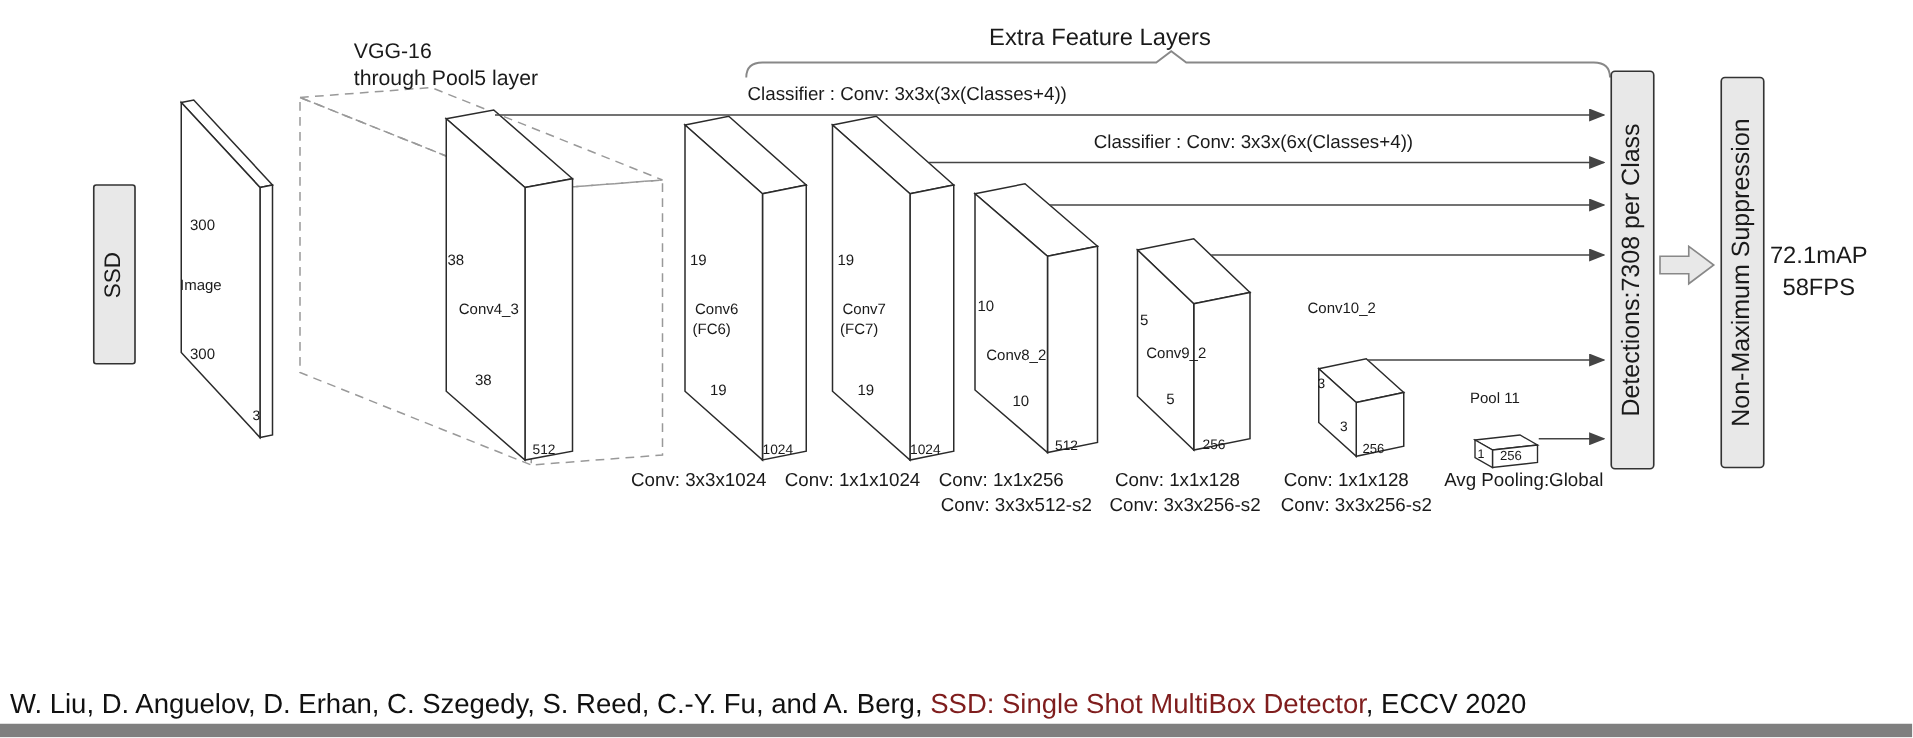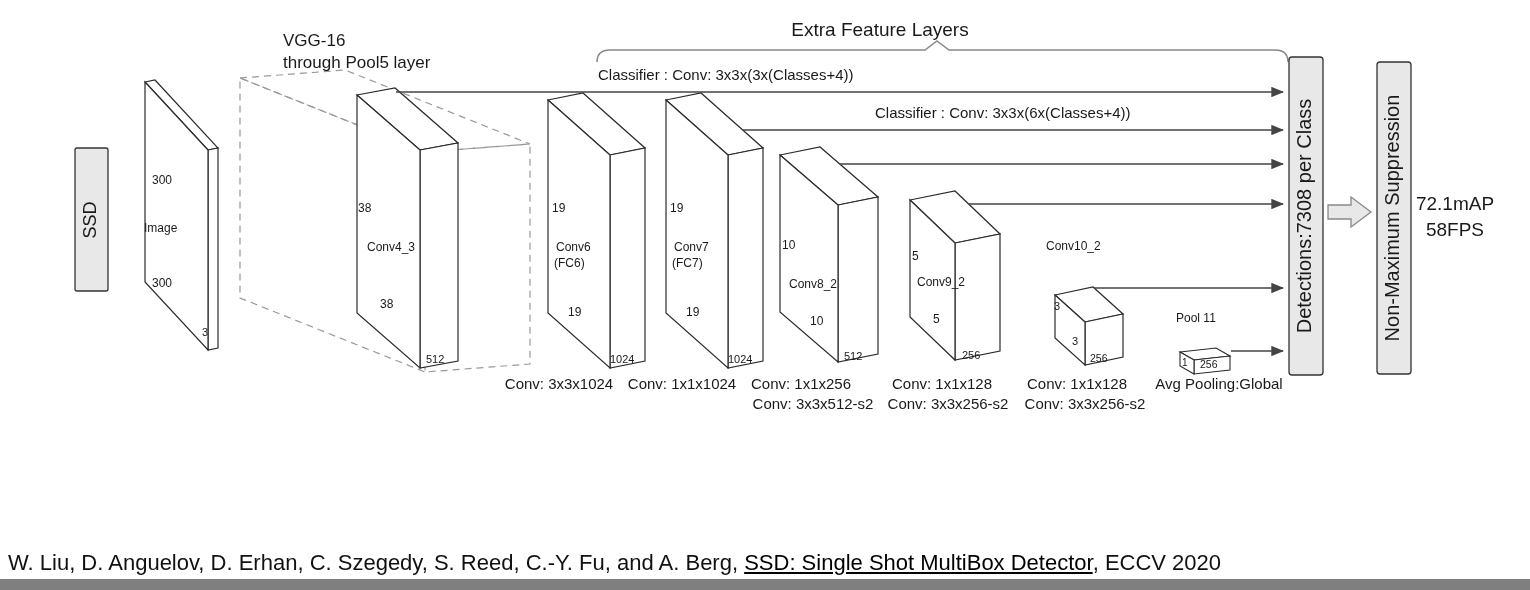--- a/index.html
+++ b/index.html
@@ -1,20 +1,20 @@
 <!DOCTYPE html>
 <html><head>
 <meta charset="utf-8">
 <style>
   html,body{margin:0;padding:0;background:#fff;}
   #stage{position:relative;width:1530px;height:590px;background:#ffffff;overflow:hidden;
          font-family:"Liberation Sans",sans-serif;}
   svg text{font-family:"Liberation Sans",sans-serif;fill:#1a1a1a;}
   .citation{position:absolute;left:8px;top:550px;font-size:22px;color:#111;white-space:nowrap;}
-  .citation a{color:#000000;text-decoration:underline;cursor:pointer;}
+  .citation a{color:#7f1d1d;cursor:pointer;}
   .footer-bar{position:absolute;left:0;top:579px;width:1530px;height:11px;background:#7f7f7f;}
 </style>
 </head>
 <body>
 
 <div id="stage">
 
 <svg width="1530" height="590" viewBox="0 0 1530 590">
   <defs>
     <marker id="arrowhead" markerWidth="10" markerHeight="8" refX="9" refY="4" orient="auto">

